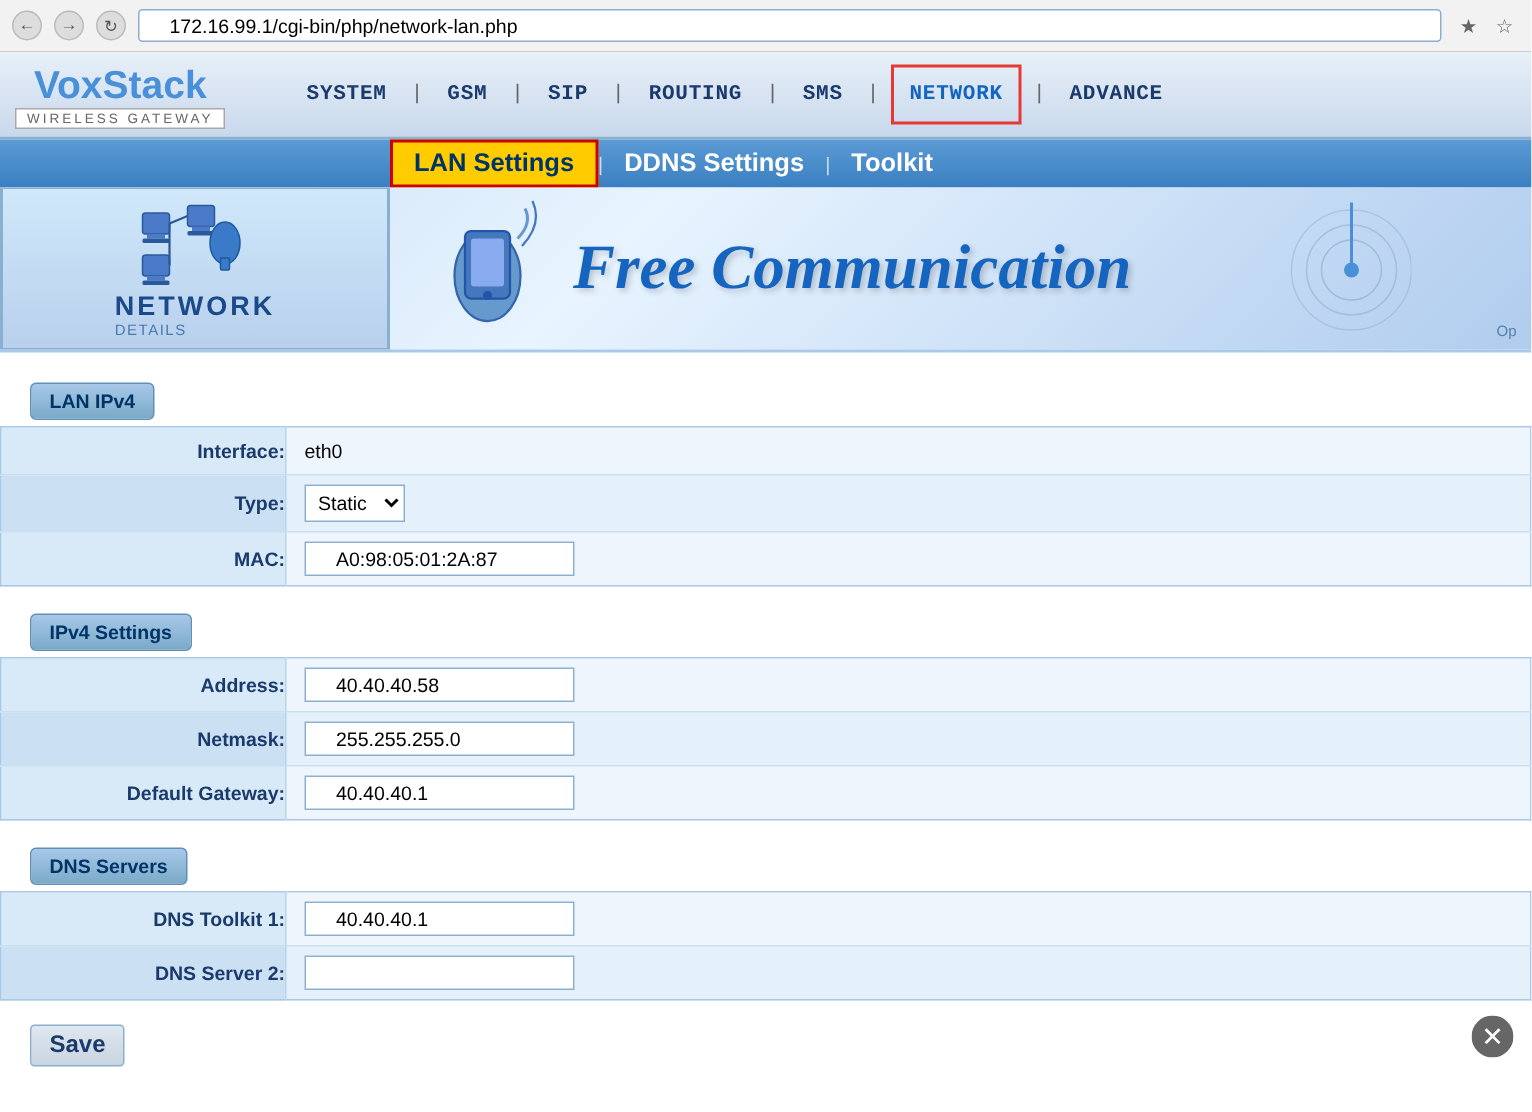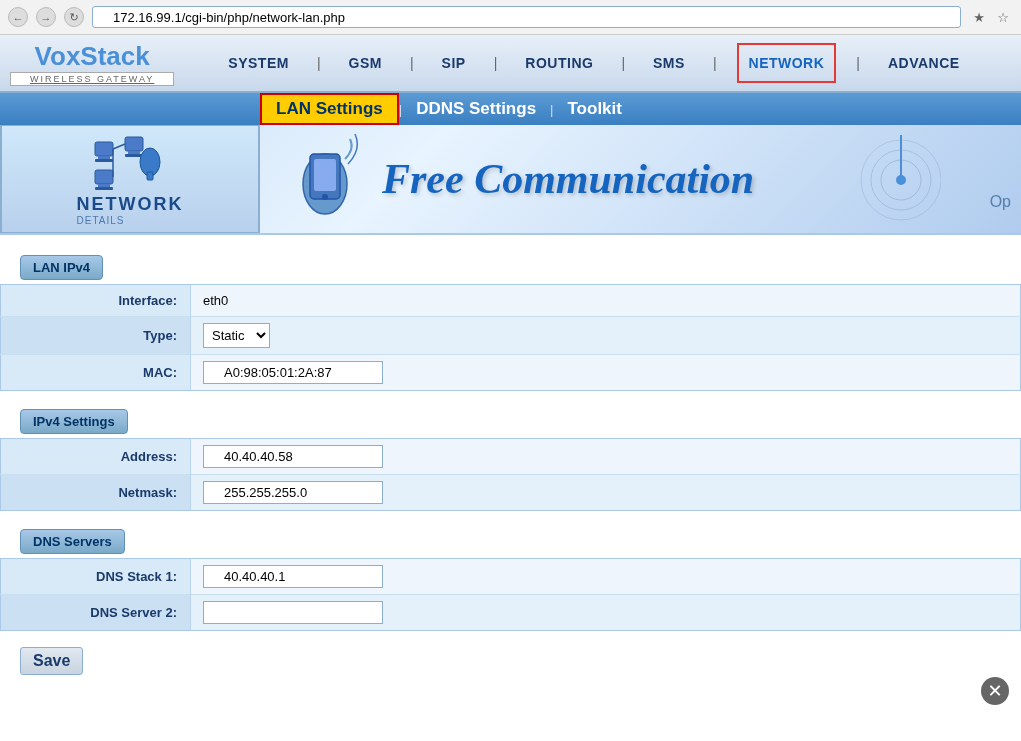--- a/index.html
+++ b/index.html
@@ -60,27 +60,27 @@
       display: flex; flex-direction: column; align-items: center; margin-right: 40px;
     }
     .logo-text {
       font-size: 26px; font-weight: bold; color: #1a3a6b;
       letter-spacing: 0;
       text-align: right;
     }
     .logo-text span { color: #4a90d9; }
     .logo-sub {
       font-size: 9px; color: #666; letter-spacing: 2px;
-      border: 1px solid #aaa; padding: 1px 19px;
+      border: 1px solid #aaa; padding: 1px 7px;
       background: #fff;
-      text-decoration: underline;
     }
     .nav-items {
       display: flex; align-items: center; flex: 1;
-      gap: 12px;
+      gap: 0;
+      font-family: Liberation Mono, monospace;
     }
     .nav-item {
       color: #1a3a6b; font-weight: bold; font-size: 14px;
       padding: 0 14px; cursor: pointer;
       letter-spacing: 0.5px;
       height: 58px; display: flex; align-items: center;
     }
     .nav-divider {
       color: #666; font-size: 14px; padding: 0 2px;
     }
@@ -146,22 +146,22 @@
     }
     .banner-text {
       font-size: 42px;
       font-weight: bold;
       font-style: italic;
       color: #1565c0;
       text-shadow: 2px 2px 4px rgba(0,0,0,0.2);
       font-family: Georgia, serif;
     }
     .banner-right-text {
-      position: absolute; right: 10px; bottom: 22px;
-      color: #5580aa; font-size: 16px;
+      position: absolute; right: 10px; bottom: 6px;
+      color: #5580aa; font-size: 10px;
     }
 
     
     .content {
       padding: 12px 0;
     }
 
     
     .section-header {
       background: linear-gradient(to bottom, #a8c8e8, #7aaac8);
@@ -181,21 +181,21 @@
       width: calc(100% - 0px);
       border-collapse: collapse;
       border: 1px solid #aac8e8;
       margin: 4px 0 10px 0;
     }
     .form-table tr { border-bottom: 1px solid #c8dff0; }
     .form-table tr:last-child { border-bottom: none; }
     .form-table td.label {
       background: #d8eaf8;
       text-align: right;
-      padding: 8px 13px;
+      padding: 8px 0;
       width: 190px;
       font-weight: bold;
       color: #1a3a6b;
       vertical-align: middle;
       border-right: 1px solid #b8d4ee;
     }
     .form-table td.value {
       background: #eef5fc;
       padding: 6px 12px;
       vertical-align: middle;
@@ -378,29 +378,35 @@
         <td class="value">
           <input type="text" value="40.40.40.58" style="">
         </td>
       </tr>
       <tr>
         <td class="label">Netmask:</td>
         <td class="value">
           <input type="text" value="255.255.255.0" style="">
         </td>
       </tr>
+      <tr>
+        <td class="label">Default Gateway:</td>
+        <td class="value">
+          <input type="text" value="40.40.40.1" style="">
+        </td>
+      </tr>
     </tbody>
       </table>
 
     
     <div class="section-header">DNS Servers</div>
     <table class="form-table">
       <tbody>
           <tr>
-        <td class="label">DNS Stack 1:</td>
+        <td class="label">DNS Toolkit 1:</td>
         <td class="value">
           <input type="text" value="40.40.40.1" style="">
         </td>
       </tr>
       <tr>
         <td class="label">DNS Server 2:</td>
         <td class="value">
           <input type="text" value="" style="">
         </td>
       </tr>

